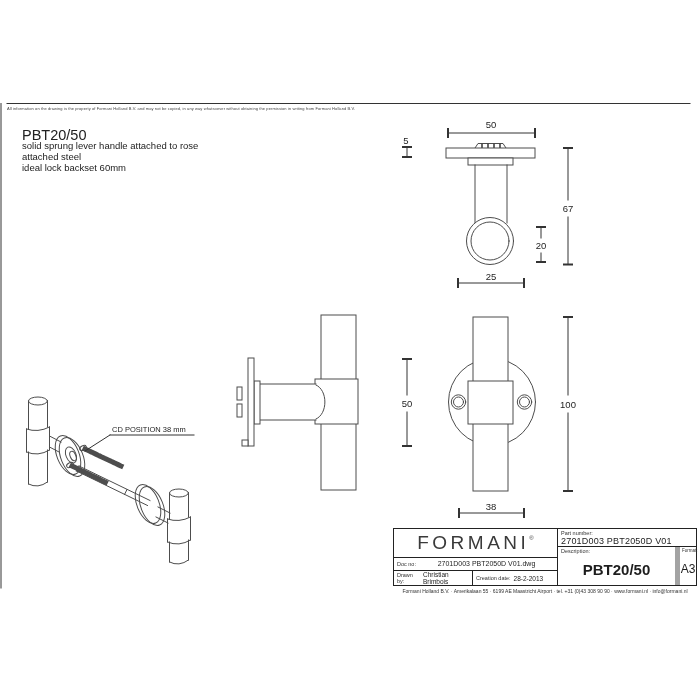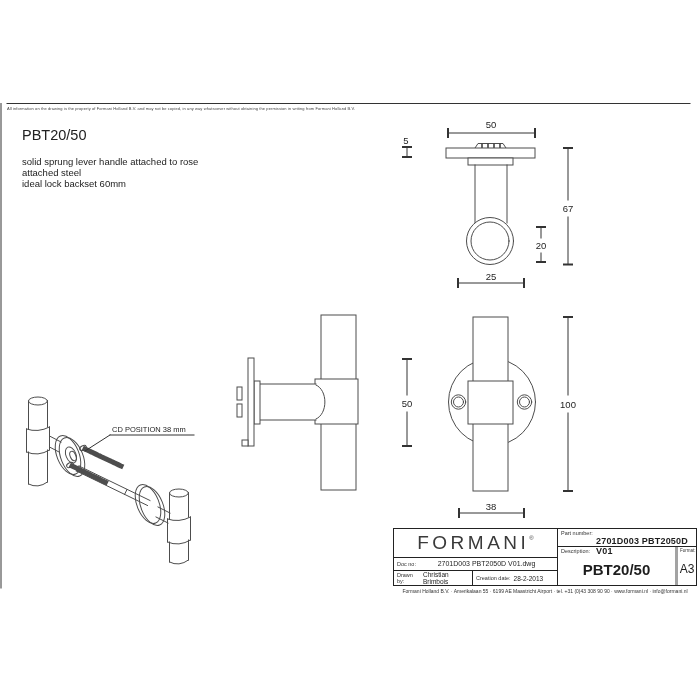--- a/index.html
+++ b/index.html
@@ -3,21 +3,21 @@
 <meta charset="utf-8">
 <style>
   html,body{margin:0;padding:0;}
   body{
     width:700px;height:700px;position:relative;background:#fff;overflow:hidden;
     font-family:"Liberation Sans","DejaVu Sans",sans-serif;color:#1d1d1d;
   }
   .abs{position:absolute;}
   #disclaimer{left:7px;top:106px;font-size:4px;color:#444;letter-spacing:0.1px;white-space:nowrap;}
   #product-title{left:22px;top:127px;font-size:14.5px;color:#222;}
-  #description{left:22px;top:156px;font-size:9.5px;line-height:11px;color:#222;}
+  #description{left:22px;top:140px;font-size:9.5px;line-height:11px;color:#222;}
   svg text{font-family:"Liberation Sans","DejaVu Sans",sans-serif;fill:#1d1d1d;}
   .dimtxt{font-size:9.5px;}
   .cdtxt{font-size:7.5px;}
 
   
   #titleblock{left:393px;top:528px;width:304px;height:58px;border:1px solid #222;display:flex;box-sizing:border-box;background:#fff;}
   #tb-left{width:163px;display:flex;flex-direction:column;box-sizing:border-box;}
   #tb-right{flex:1;border-left:1px solid #222;display:flex;flex-direction:column;box-sizing:border-box;}
   .lbl{font-size:5.5px;color:#333;}
   #logo-row{height:29px;border-bottom:1px solid #222;display:flex;align-items:center;justify-content:center;}
@@ -26,25 +26,25 @@
   #doc-row{height:13px;border-bottom:1px solid #222;display:flex;align-items:center;}
   #doc-row .lbl{padding-left:3px;}
   #doc-value{flex:1;text-align:center;font-size:7px;}
   #sign-row{flex:1;display:flex;}
   .sign-cell{display:flex;align-items:center;box-sizing:border-box;}
   #drawn-cell{width:78px;}
   #date-cell{flex:1;border-left:1px solid #222;}
   .sign-cell .lbl{padding:0 3px 0 3px;}
   .sign-val{font-size:6.5px;}
   #part-row{height:18px;border-bottom:1px solid #222;padding:1px 0 0 3px;box-sizing:border-box;}
-  #part-value{font-size:9px;font-weight:bold;letter-spacing:0.2px;margin-left:35px;}
+  #part-value{font-size:9px;font-weight:normal;letter-spacing:0.2px;}
   #desc-format-row{flex:1;display:flex;}
   #desc-cell{flex:1;padding:1px 0 0 3px;box-sizing:border-box;position:relative;}
   #desc-value{position:absolute;left:0;right:0;top:14px;text-align:center;font-size:15px;font-weight:bold;}
-  #format-cell{width:21px;border-left:3px solid #a3a3a3;padding:1px 0 0 2px;box-sizing:border-box;position:relative;}
+  #format-cell{width:21px;border-left:5px solid #a3a3a3;padding:1px 0 0 2px;box-sizing:border-box;position:relative;}
   #format-cell .lbl{font-size:4.5px;}
   #format-value{position:absolute;left:0;right:0;top:15px;text-align:center;font-size:12px;}
   #tb-footer{left:393px;top:588px;width:304px;text-align:center;font-size:5px;color:#333;white-space:nowrap;}
 </style>
 </head>
 <body>
 
 <div class="abs" id="disclaimer">All information on the drawing is the property of Formani Holland B.V. and may not be copied, in any way whatsoever without obtaining the permission in writing from Formani Holland B.V.</div>
 <div class="abs" id="product-title">PBT20/50</div>
 <div class="abs" id="description">

